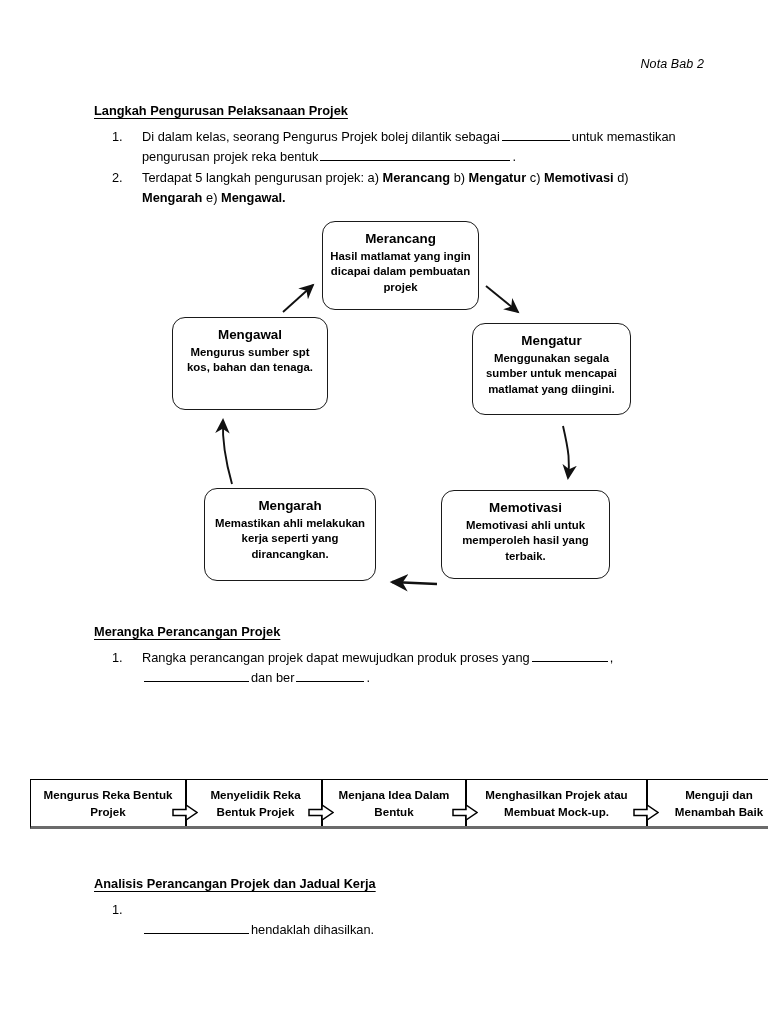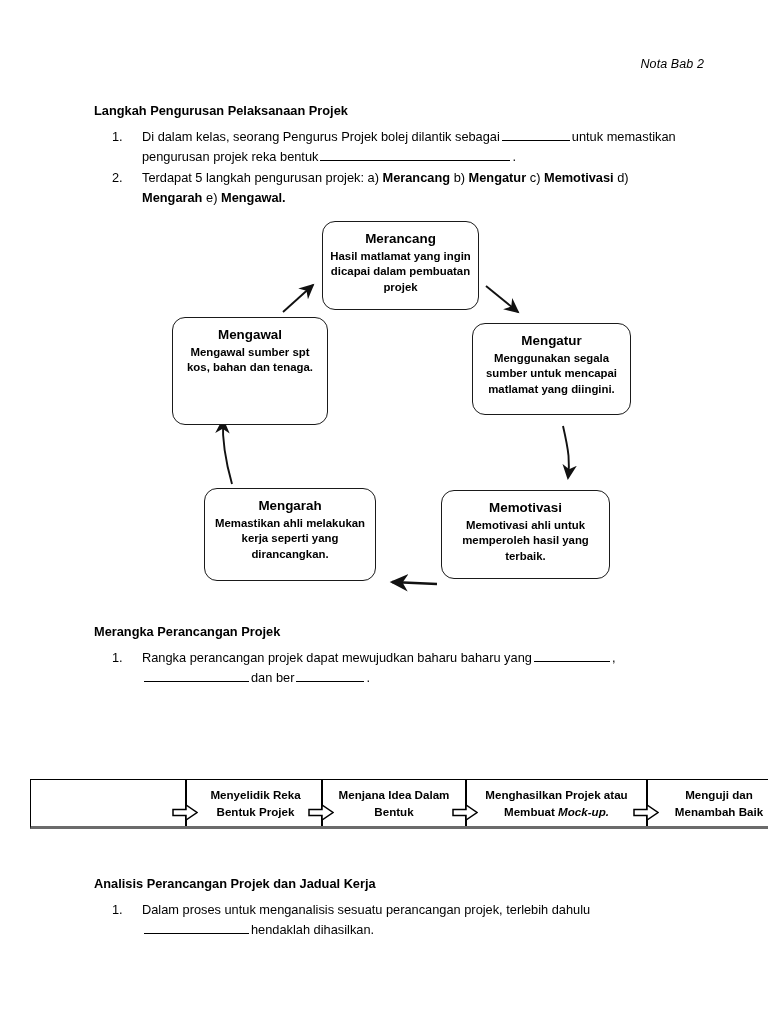--- a/index.html
+++ b/index.html
@@ -35,20 +35,21 @@
     letter-spacing: .1px;
     white-space: nowrap;
   }
 
   
   .section-heading {
     position: absolute;
     left: 94px;
     font-weight: bold;
     font-size: 12.8px;
+    text-decoration: underline;
     text-underline-offset: 2.5px;
     white-space: nowrap;
   }
   #heading-1 { top: 89px; }
   #heading-2 { top: 610px; }
   #heading-3 { top: 862px; }
 
   
   .numlist {
     position: absolute;
@@ -115,21 +116,21 @@
   }
   .dbox .dbody {
     font-weight: bold;
     font-size: 11.4px;
     line-height: 15.4px;
     padding: 0 7px;
   }
 
   #box-merancang  { left: 322px; top: 207px; width: 157px; height: 89px; }
   #box-mengatur   { left: 472px; top: 309px; width: 159px; height: 92px; }
-  #box-mengawal   { left: 172px; top: 303px; width: 156px; height: 108px; }
+  #box-mengawal   { left: 172px; top: 303px; width: 156px; height: 93px; }
   #box-memotivasi { left: 441px; top: 476px; width: 169px; height: 89px; }
   #box-mengarah   { left: 204px; top: 474px; width: 172px; height: 93px; }
 
   
   .chain {
     position: absolute;
     left: 30px;
     top: 765px;
     width: 760px;
     height: 50px;
@@ -164,21 +165,21 @@
     position: absolute;
     right: -13px;
     top: 24px;
     width: 26px;
     height: 17px;
     z-index: 4;
     pointer-events: none;
   }
   .chain-cell:last-child .chain-arrow { display: none; }
 
-  .ital { font-style: italic; }
+  .ital { }
 </style>
 </head>
 <body>
 
 <div class="page">
 
   <div class="header-note">Nota Bab 2</div>
 
   <div class="section-heading" id="heading-1">Langkah Pengurusan Pelaksanaan Projek</div>
 
@@ -240,35 +241,36 @@
     <div class="dbody">Memotivasi ahli untuk memperoleh hasil yang terbaik.</div>
   </div>
 
   <div class="dbox" id="box-mengarah">
     <div class="dtitle">Mengarah</div>
     <div class="dbody">Memastikan ahli melakukan kerja seperti yang dirancangkan.</div>
   </div>
 
   <div class="dbox" id="box-mengawal">
     <div class="dtitle">Mengawal</div>
-    <div class="dbody">Mengawal sumber spt kos, bahan dan tenaga.</div>
+    <div class="dbody">Mengurus sumber spt kos, bahan dan tenaga.</div>
   </div>
 
   <div class="section-heading" id="heading-2">Merangka Perancangan Projek</div>
 
   <div class="numlist" id="list-2">
     <div class="numitem">
       <span class="marker">1.</span>
-      <span class="itemtext"><span>Rangka perancangan projek dapat mewujudkan baharu baharu yang</span><span class="blank b-lg"></span><span>,</span><br><span class="blank b-xl"></span><span>dan ber</span><span class="blank b-md"></span><span>.</span></span>
+      <span class="itemtext"><span>Rangka perancangan projek dapat mewujudkan produk proses yang</span><span class="blank b-lg"></span><span>,</span><br><span class="blank b-xl"></span><span>dan ber</span><span class="blank b-md"></span><span>.</span></span>
     </div>
   </div>
 
   <div class="chain">
 
     <div class="chain-cell c1">
+      <span><span>Mengurus Reka Bentuk</span><br><span>Projek</span></span>
       <svg class="chain-arrow" viewBox="0 0 26 17">
         <path d="M1,5.5 L14,5.5 L14,1 L25,8.5 L14,16 L14,11.5 L1,11.5 Z" fill="#ffffff" stroke="#000" stroke-width="1.5" stroke-linejoin="miter"></path>
       </svg>
     </div>
 
     <div class="chain-cell c2">
       <span><span>Menyelidik Reka</span><br><span>Bentuk Projek</span></span>
       <svg class="chain-arrow" viewBox="0 0 26 17">
         <path d="M1,5.5 L14,5.5 L14,1 L25,8.5 L14,16 L14,11.5 L1,11.5 Z" fill="#ffffff" stroke="#000" stroke-width="1.5" stroke-linejoin="miter"></path>
       </svg>
@@ -292,17 +294,17 @@
       <span><span>Menguji dan</span><br><span>Menambah Baik</span></span>
     </div>
 
   </div>
 
   <div class="section-heading" id="heading-3">Analisis Perancangan Projek dan Jadual Kerja</div>
 
   <div class="numlist" id="list-3">
     <div class="numitem">
       <span class="marker">1.</span>
-      <span class="itemtext"><span>Dalam proses untuk menganalisis sesuatu perancangan projek, terlebih dahulu</span><br><span class="blank b-xl"></span><span>hendaklah dihasilkan.</span></span>
+      <span class="itemtext"><br><span class="blank b-xl"></span><span>hendaklah dihasilkan.</span></span>
     </div>
   </div>
 
 </div>
 
 </body></html>

